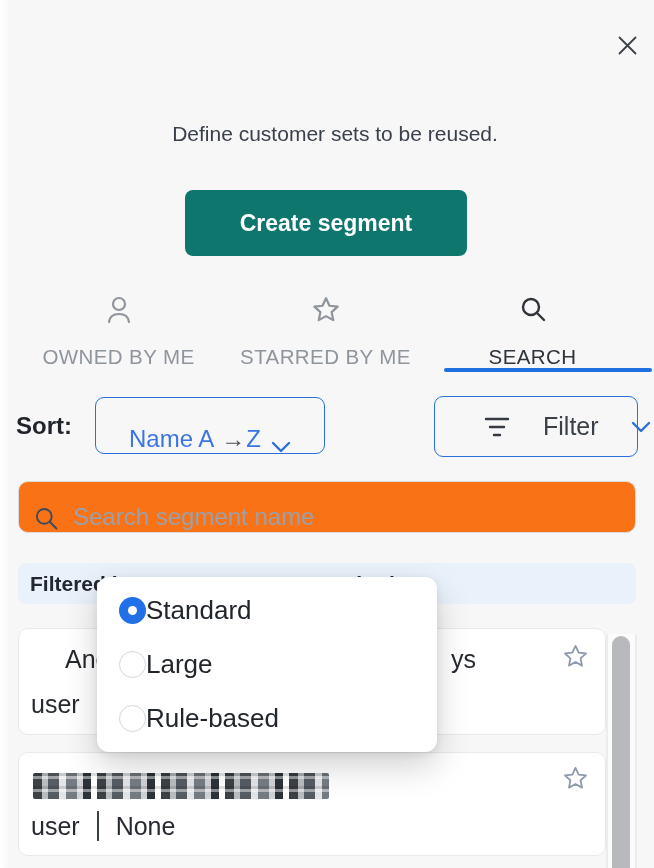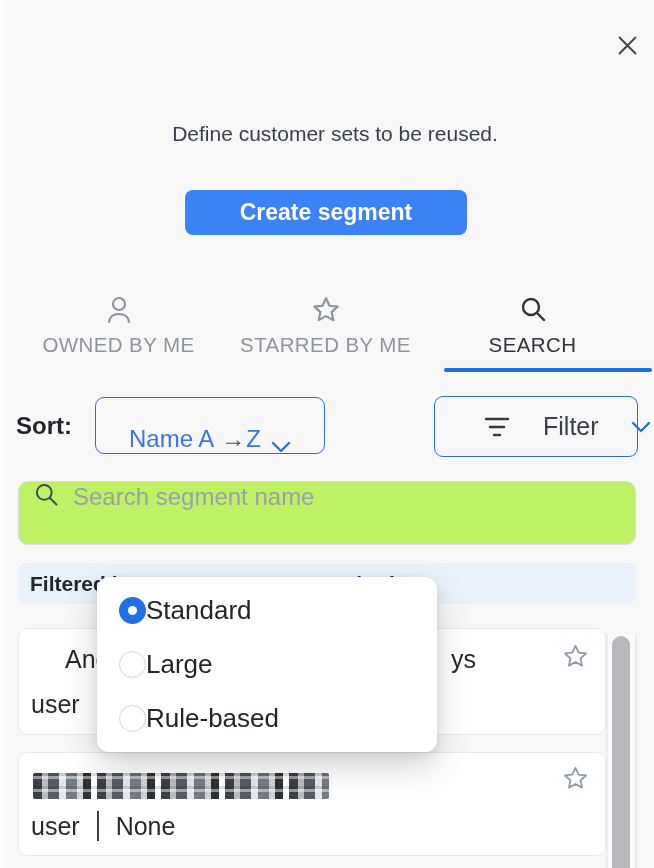--- a/index.html
+++ b/index.html
@@ -10,44 +10,44 @@
   }
   .edge-fade{position:absolute;left:0;top:0;width:10px;height:868px;
     background:linear-gradient(90deg,#ffffff 0%,rgba(255,255,255,0) 100%);}
   
   .close-btn{position:absolute;top:33px;right:15px;width:24px;height:24px;cursor:pointer;
     display:flex;align-items:center;justify-content:center;}
   .page-title{position:absolute;top:60px;left:0;width:100%;text-align:center;
     font-size:31px;font-weight:700;color:#1d2126;letter-spacing:.2px;}
   .page-sub{position:absolute;top:122px;left:8px;width:100%;text-align:center;
     font-size:21px;color:#3a414b;}
-  .create-btn{position:absolute;top:190px;left:185px;width:282px;height:45px;
-    background:#3b82f6;border:none;border-radius:8px;color:#ffffff;
+  .create-btn{position:absolute;top:190px;left:185px;width:282px;height:66px;
+    background:#0f766e;border:none;border-radius:8px;color:#ffffff;
     font-size:23px;font-weight:600;font-family:"Liberation Sans",sans-serif;cursor:pointer;}
   
   .tabs{position:absolute;top:295px;left:15px;width:622px;display:flex;}
-  .tab{width:207px;display:flex;flex-direction:column;align-items:center;gap:8px;cursor:pointer;}
+  .tab{width:207px;display:flex;flex-direction:column;align-items:center;gap:20px;cursor:pointer;}
   .tab .tab-label{font-size:20.5px;letter-spacing:.4px;color:#8f959c;white-space:nowrap;}
   .tab.active .tab-label{color:#2f343b;}
   .tab-underline{position:absolute;top:73px;left:429px;width:208px;height:4px;
     background:#1f6fe0;border-radius:2px;}
   
   .sort-label{position:absolute;top:412px;left:16px;font-size:24px;font-weight:700;color:#1f242b;}
   .sort-select{position:absolute;top:397px;left:95px;width:230px;height:57px;box-sizing:border-box;
     border:1.5px solid #2b6fdd;border-radius:9px;background:transparent;display:flex;
     align-items:flex-end;justify-content:center;gap:10px;cursor:pointer;}
   .sort-text{font-size:24px;color:#3b76e0;white-space:nowrap;}
   .sort-text .arrow{color:#4a5056;margin:0 1px 0 7px;}
   .filter-btn{position:absolute;top:396px;left:434px;width:204px;height:61px;box-sizing:border-box;
     border:1.5px solid #2b6fdd;border-radius:9px;background:#f7f7f8;display:flex;
     align-items:center;gap:32px;cursor:pointer;padding-left:48px;}
   .filter-label{font-size:25px;color:#3a4047;}
   
-  .search-box{position:absolute;top:481px;left:18px;width:618px;height:64px;box-sizing:border-box;
-    background:#bef264;border:1px solid #d8dbe0;border-radius:10px;display:flex;align-items:flex-start;
+  .search-box{position:absolute;top:481px;left:18px;width:618px;height:52px;box-sizing:border-box;
+    background:#f97316;border:1px solid #d8dbe0;border-radius:10px;display:flex;align-items:flex-end;
     padding:0 14px;gap:12px;}
   .search-box input{flex:1;border:none;outline:none;background:transparent;
     font-size:24px;color:#2a2f36;font-family:"Liberation Sans",sans-serif;}
   .search-box input::placeholder{color:#9aa1ab;}
   
   .filtered-bar{position:absolute;top:563px;left:18px;width:618px;height:41px;box-sizing:border-box;
     background:#e9f1fb;border-radius:8px;display:flex;align-items:center;padding:0 12px;
     overflow:hidden;white-space:nowrap;}
   .filtered-bar span{font-size:21px;font-weight:700;color:#23272e;}
   

